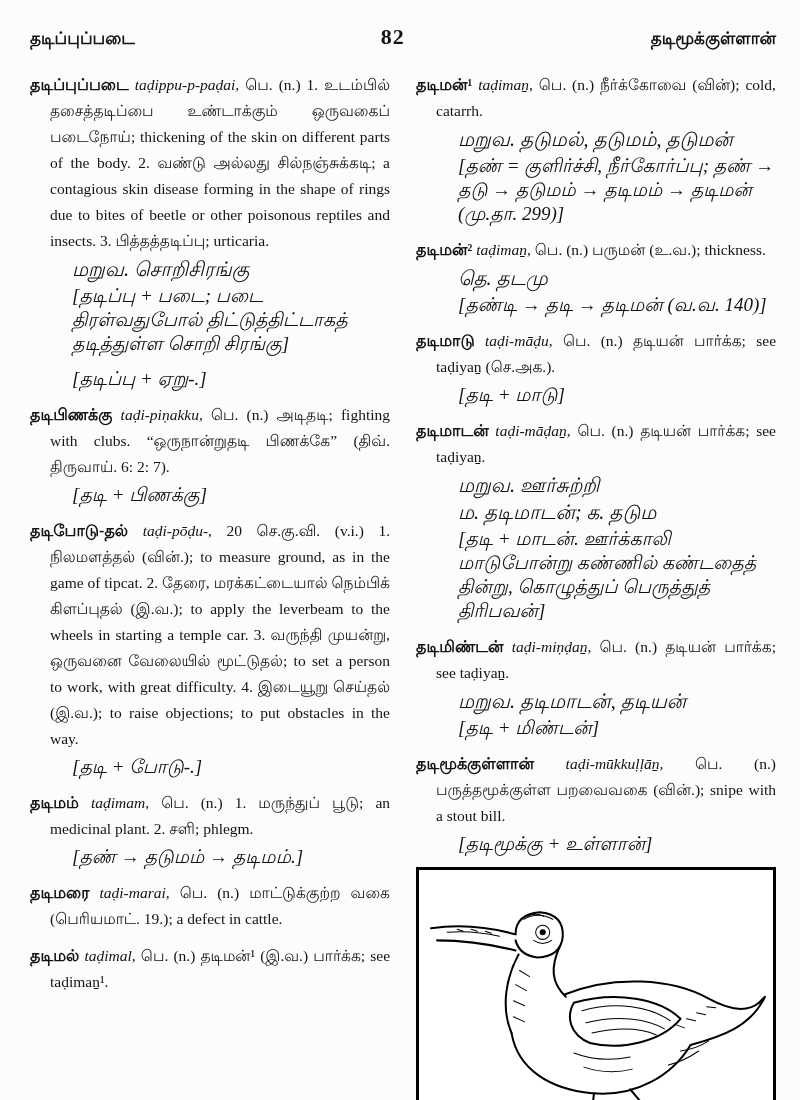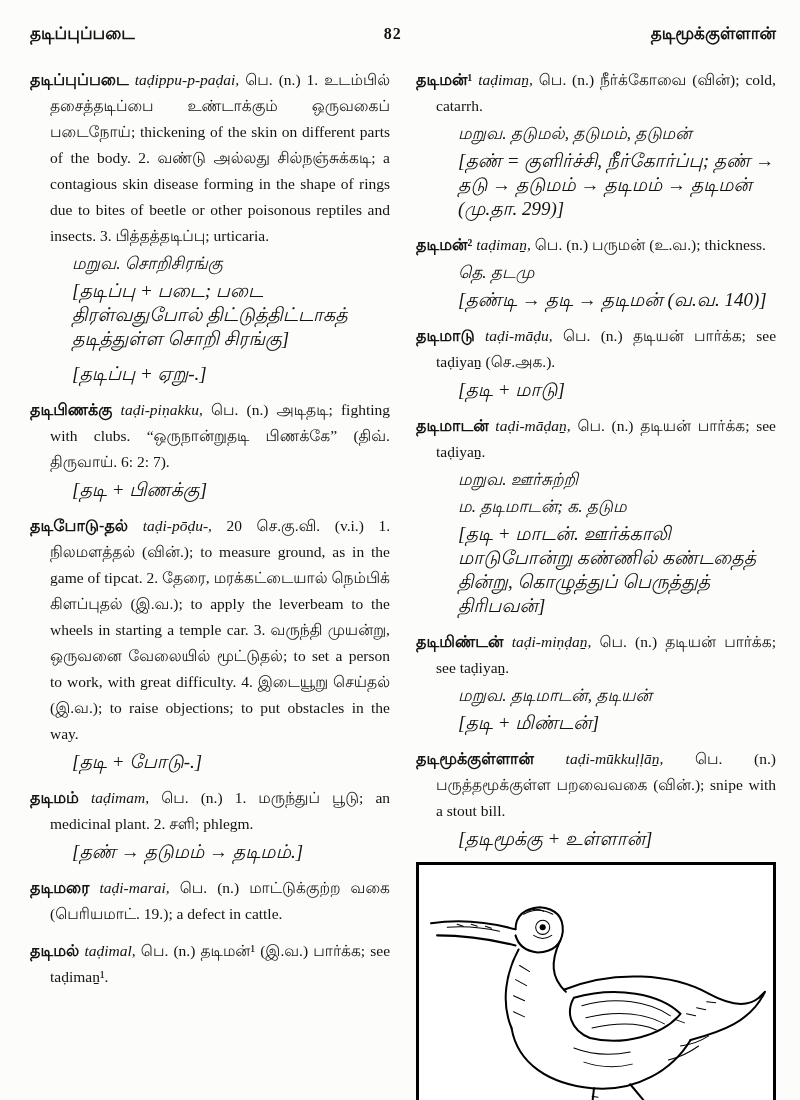--- a/index.html
+++ b/index.html
@@ -7,33 +7,33 @@
     width:800px;height:1100px;
     background:#fcfcfa;color:#131313;
     font-family:"Liberation Serif", serif;
     overflow:hidden;
   }
   .page{padding:24px 24px 0 30px;}
   .header{
     display:flex;justify-content:space-between;align-items:baseline;
     font-weight:bold;font-size:17px;
   }
-  .header .page-num{font-size:16px;letter-spacing:1px;}
+  .header .page-num{font-size:22px;letter-spacing:1px;}
   .content{display:flex;gap:26px;margin-top:22px;}
   .col{width:360px;}
   .entry{margin-bottom:11px;}
   .entry-para{
     margin:0;padding-left:20px;text-indent:-20px;
     font-size:15.5px;line-height:26px;text-align:justify;
   }
   .head{font-weight:bold;font-size:16px;}
   .translit{font-style:italic;}
   .sub{
     margin:3px 0 0 0;padding-left:42px;
-    font-size:17px;line-height:24px;font-style:italic;
+    font-size:20px;line-height:24px;font-style:italic;
   }
   .etym{
     margin:3px 0 0 0;padding-left:42px;
     font-size:19px;line-height:24px;font-style:italic;
   }
   .figure-box{
     border:3px solid #000;
     background:#fff;
     margin-top:8px;
     padding:4px;

